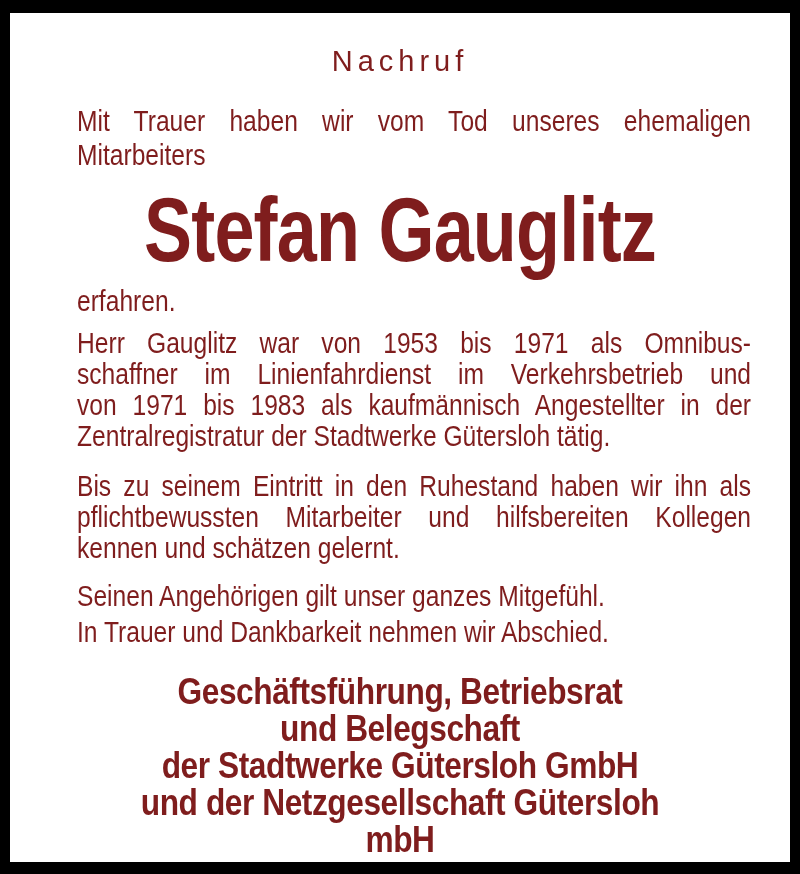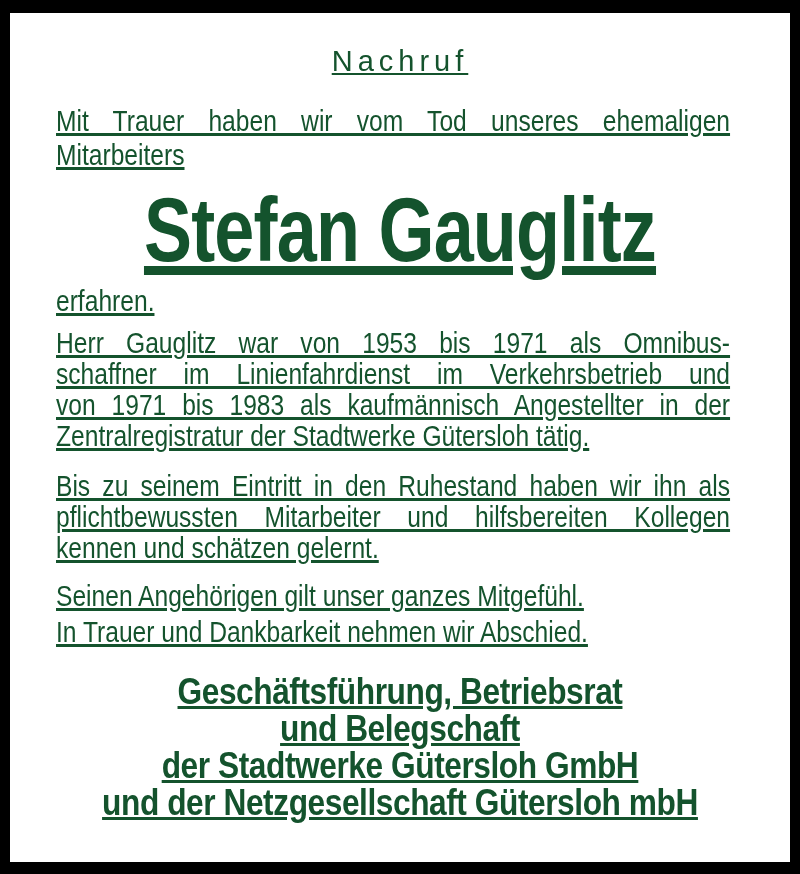--- a/index.html
+++ b/index.html
@@ -11,25 +11,24 @@
     font-family: "Liberation Sans", "DejaVu Sans", sans-serif;
     overflow: hidden;
   }
   .page {
     position: absolute;
     left: 10px;
     right: 10px;
     top: 13px;
     bottom: 12px;
     background: #ffffff;
-    color: #14532d;
-    padding: 0 46px;
+    color: #7f1d1d;
+    padding: 0 67px;
     box-sizing: border-box;
     overflow: hidden;
-    text-decoration: underline;
   }
   .header {
     margin-top: 32px;
     font-size: 29px;
     line-height: 33px;
     letter-spacing: 5px;
     text-align: center;
     font-weight: 400;
   }
   

